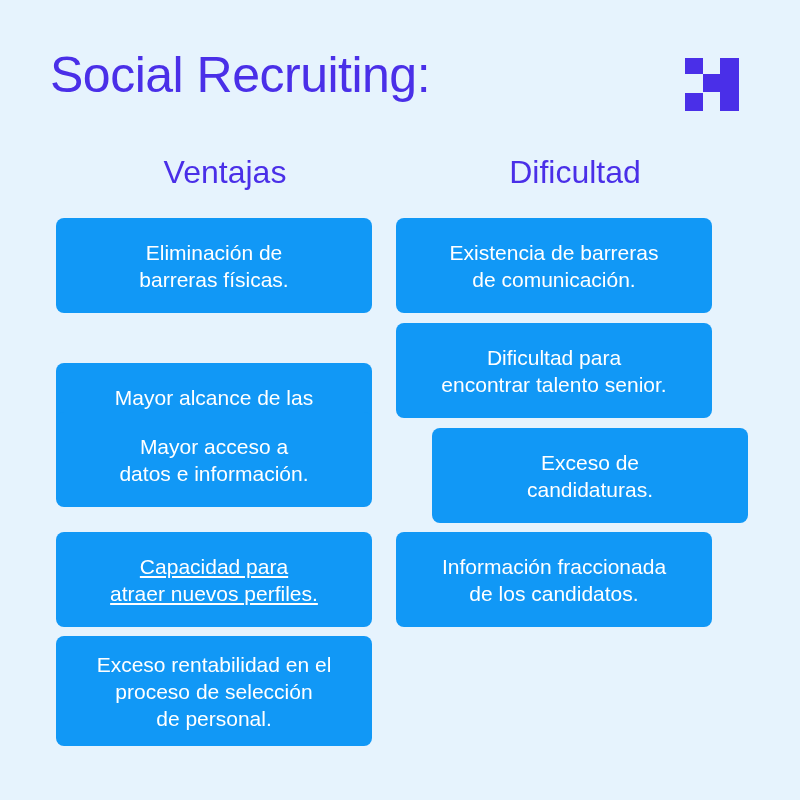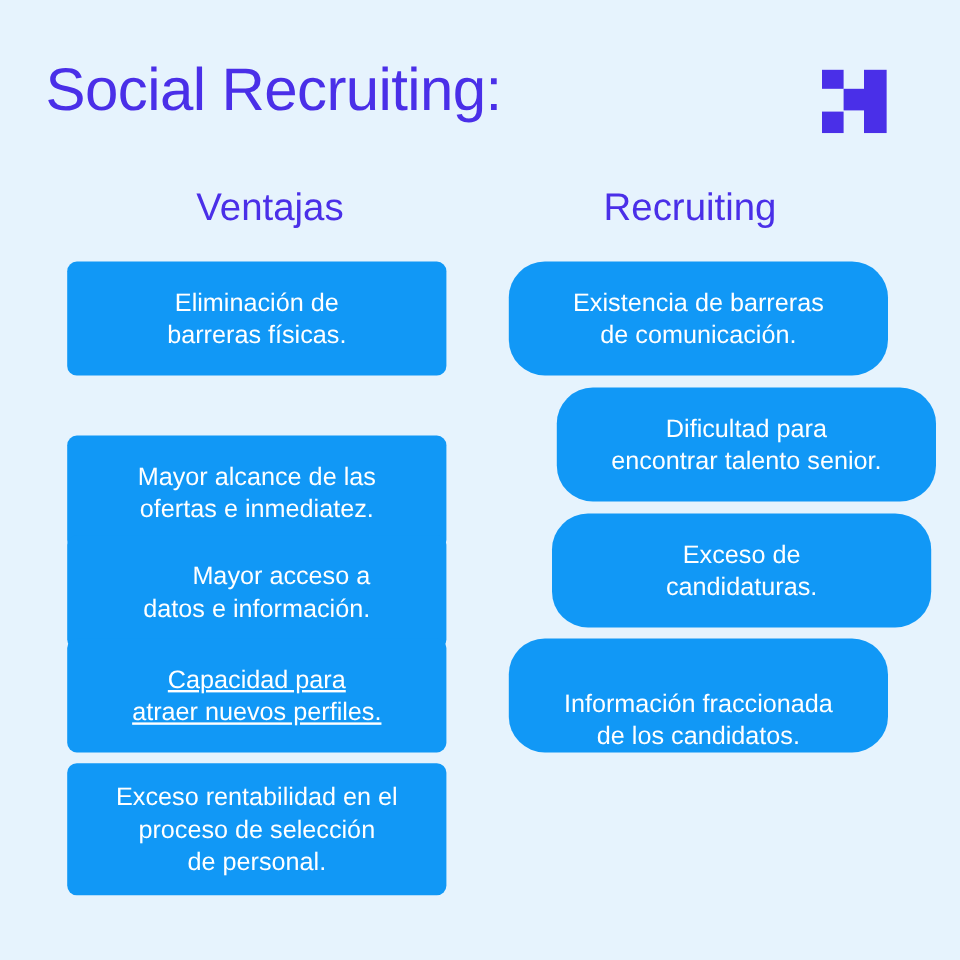--- a/index.html
+++ b/index.html
@@ -9,21 +9,21 @@
     body {
       width: 800px;
       height: 800px;
       background: #e6f3fd;
       position: relative;
       overflow: hidden;
       font-family: "Liberation Sans", "DejaVu Sans", sans-serif;
     }
     .title {
       position: absolute;
-      left: 38px;
+      left: 50px;
       top: 50px;
       margin: 0;
       font-size: 50px;
       font-weight: 500;
       letter-spacing: -0.5px;
       color: #4a2fe8;
       line-height: 1;
     }
     .logo {
       position: absolute;
@@ -57,73 +57,73 @@
       text-align: center;
       display: flex;
       align-items: center;
       justify-content: center;
       box-sizing: border-box;
       padding: 0 18px;
       white-space: pre-line;
     }
     .card span { display: block; }
     .left-col { left: 56px; }
-    .right-col { left: 424px; border-radius: 30px; }
+    .right-col { left: 396px; }
   </style>
 </head>
 <body>
 
 <h1 class="title">Social Recruiting:</h1>
 
 <div class="logo">
   <svg width="54" height="53" viewBox="0 0 54 53">
     <rect x="0" y="0" width="18" height="16" fill="#4a2fe8"></rect>
     <rect x="0" y="35" width="18" height="18" fill="#4a2fe8"></rect>
     <rect x="18" y="16" width="19" height="18" fill="#4a2fe8"></rect>
     <rect x="35" y="0" width="19" height="53" fill="#4a2fe8"></rect>
   </svg>
 </div>
 
 <h2 class="col-head left">Ventajas</h2>
-<h2 class="col-head right">Recruiting</h2>
+<h2 class="col-head right">Dificultad</h2>
 
 <div>
   <div class="card left-col" style="top:218px;height:95px;">
     <span>Eliminación de
 barreras físicas.</span>
   </div>
   <div class="card left-col" style="top:323px;height:95px;margin-top:40px;">
     <span>Mayor alcance de las
 ofertas e inmediatez.</span>
   </div>
-  <div class="card left-col" style="top:446px;height:95px;text-align:right;">
+  <div class="card left-col" style="top:412px;height:95px;">
     <span>Mayor acceso a
 datos e información.</span>
   </div>
   <div class="card left-col" style="top:532px;height:95px;text-decoration:underline;">
     <span>Capacidad para
 atraer nuevos perfiles.</span>
   </div>
   <div class="card left-col" style="top:636px;height:110px;">
     <span>Exceso rentabilidad en el
 proceso de selección
 de personal.</span>
   </div>
 </div>
 
 <div>
   <div class="card right-col" style="top:218px;height:95px;">
     <span>Existencia de barreras
 de comunicación.</span>
   </div>
-  <div class="card right-col" style="top:323px;height:95px;margin-left:40px;">
+  <div class="card right-col" style="top:323px;height:95px;">
     <span>Dificultad para
 encontrar talento senior.</span>
   </div>
   <div class="card right-col" style="top:428px;height:95px;margin-left:36px;">
     <span>Exceso de
 candidaturas.</span>
   </div>
-  <div class="card right-col" style="top:532px;height:95px;align-items:flex-end;">
+  <div class="card right-col" style="top:532px;height:95px;">
     <span>Información fraccionada
 de los candidatos.</span>
   </div>
 </div>
 
 </body></html>

